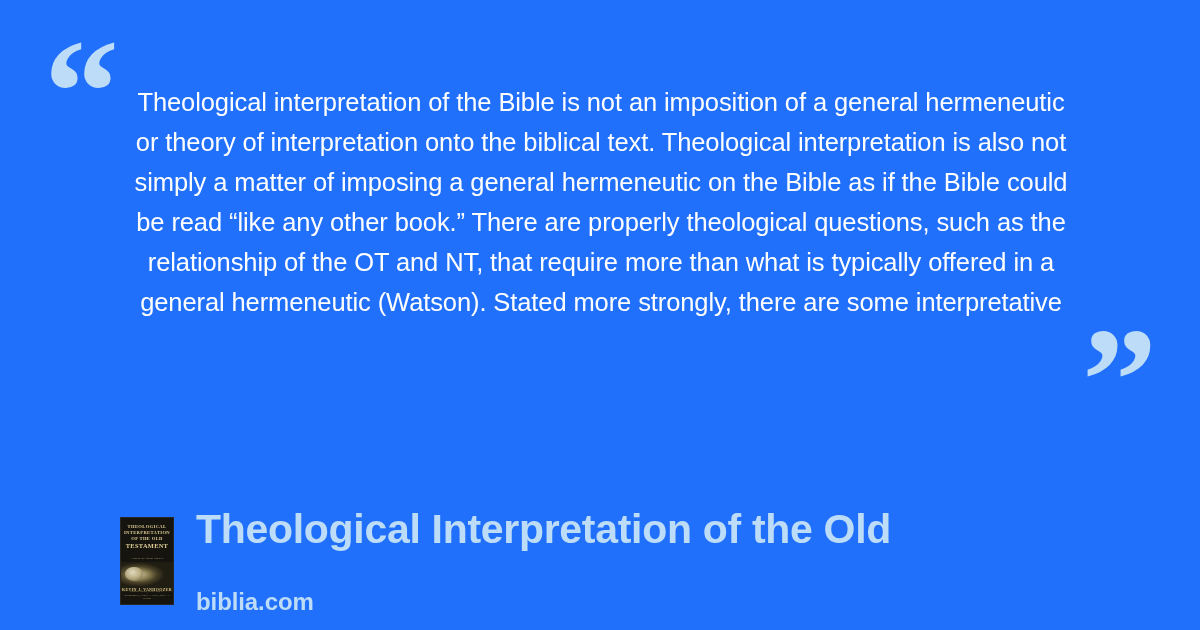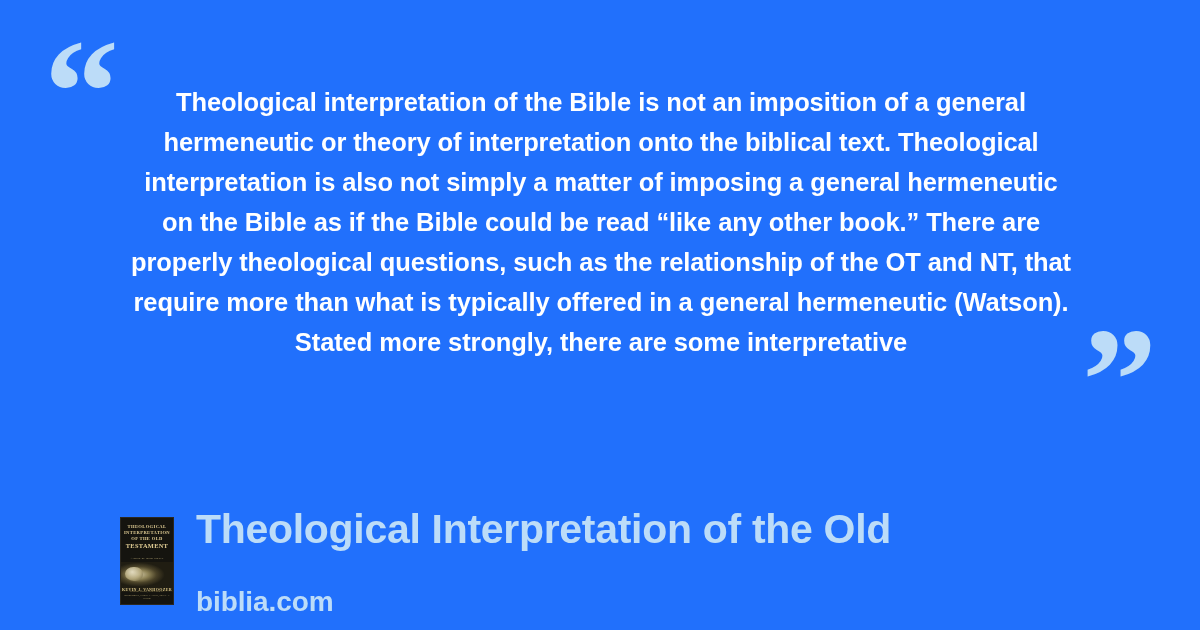--- a/index.html
+++ b/index.html
@@ -43,21 +43,21 @@
   }
 
   
   #quote-text {
     position:absolute;
     left:126px;
     top:82px;
     width:950px;
     text-align:center;
     color:#ffffff;
-    font-weight:700;
+    font-weight:400;
     font-size:25.5px;
     line-height:40px;
     letter-spacing:-0.1px;
   }
 
   
   #footer {
     position:absolute;
     left:120px;
     top:506px;
@@ -156,21 +156,21 @@
     color:#bcdcf8;
     font-weight:700;
     font-size:41px;
     line-height:46px;
     letter-spacing:-0.3px;
     white-space:nowrap;
   }
   #site-name {
     color:#bcdcf8;
     font-weight:700;
-    font-size:28px;
+    font-size:24px;
     line-height:26px;
     margin-top:3px;
     letter-spacing:-0.1px;
   }
 </style>
 </head>
 <body>
 
 <div id="card">
 

